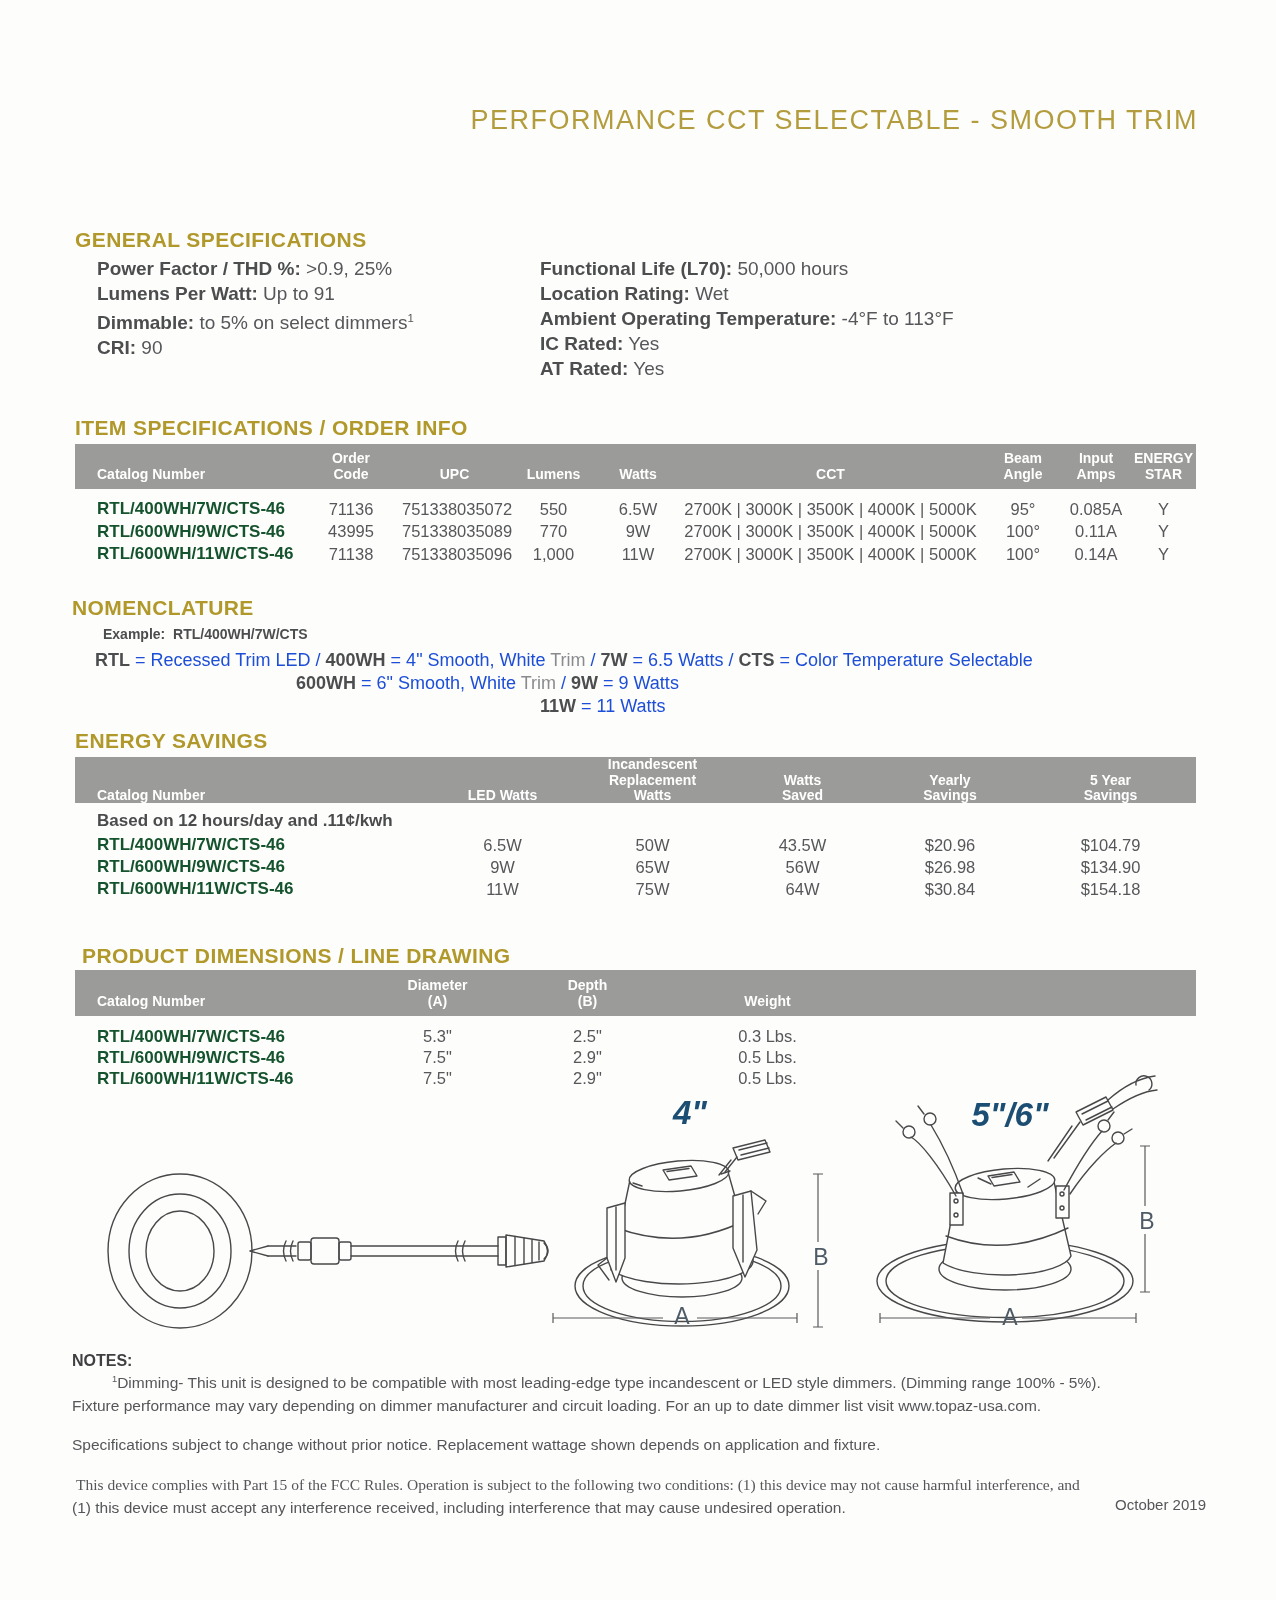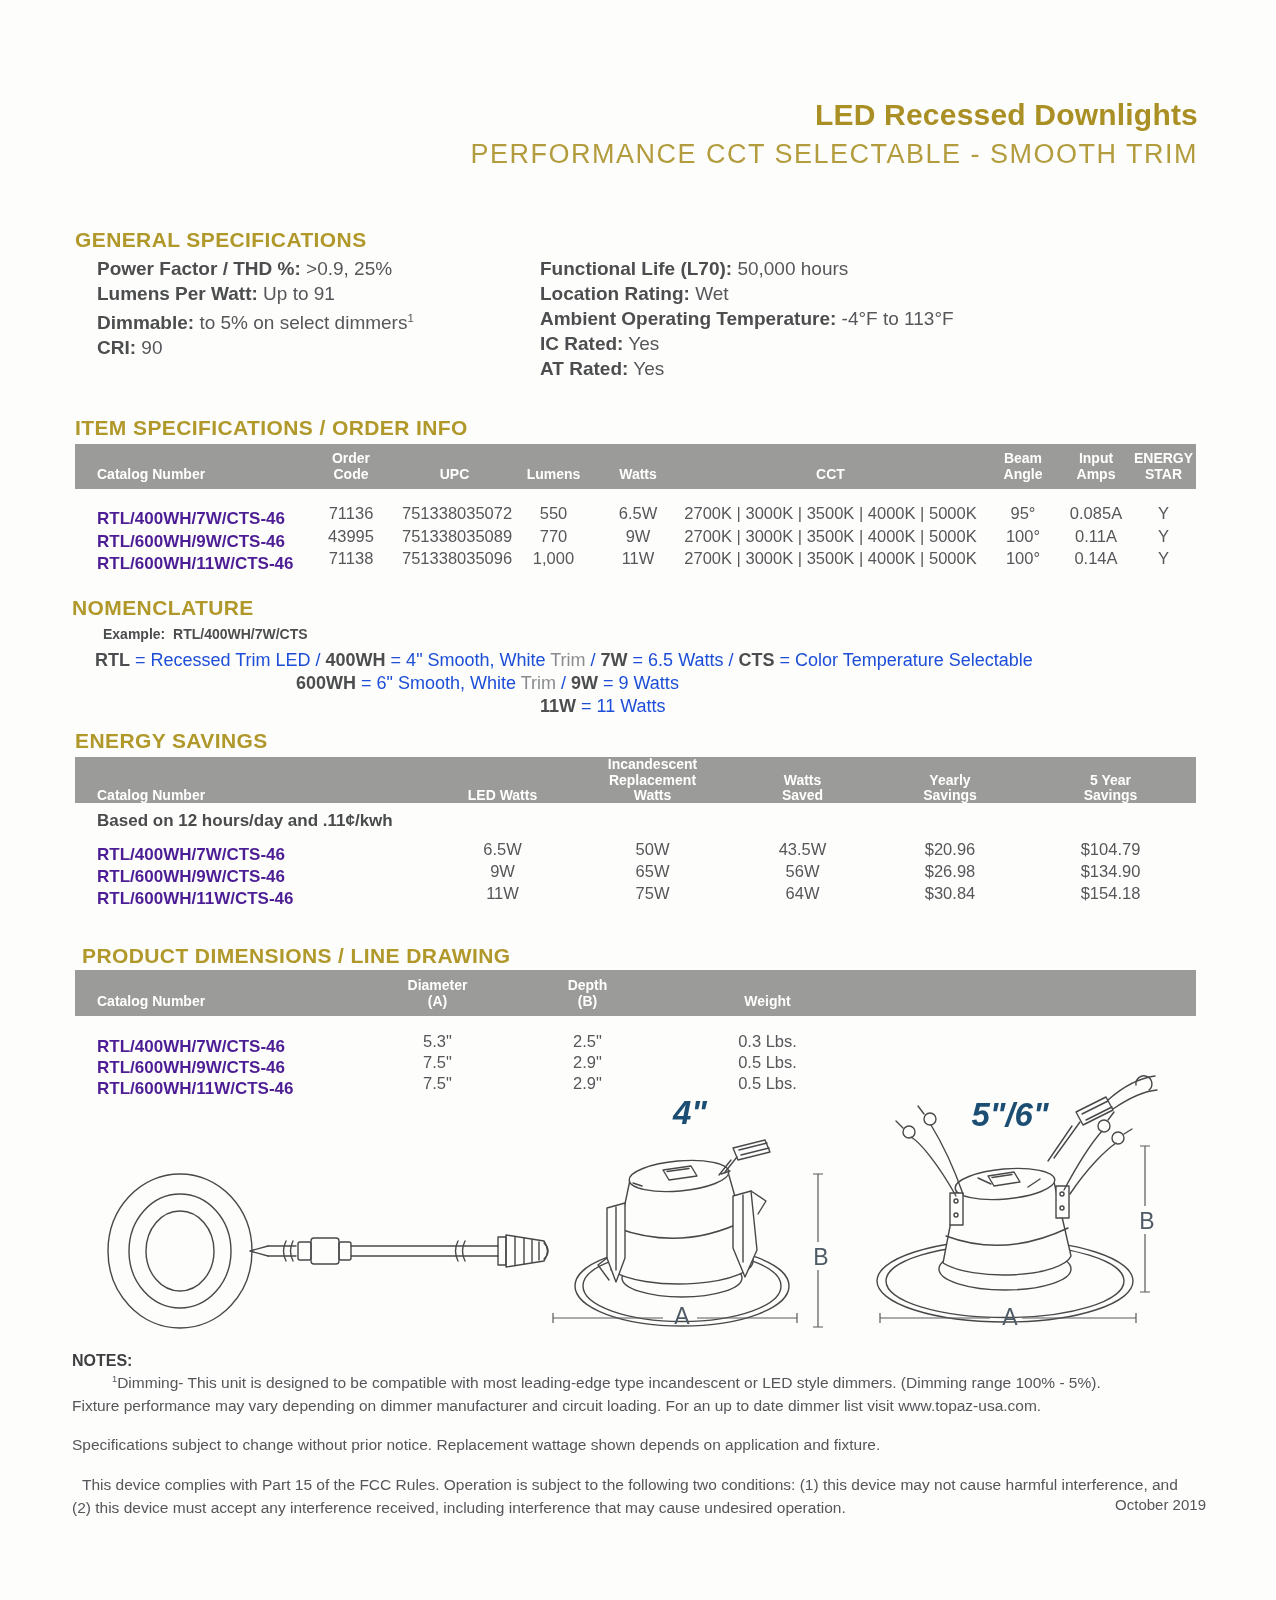--- a/index.html
+++ b/index.html
@@ -21,21 +21,21 @@
   sup{font-size:60%;vertical-align:super;}
 
   
   .tbar{background:#9b9b99;display:grid;}
   .th{display:flex;flex-direction:column;justify-content:flex-end;align-items:center;
       padding-bottom:7px;color:#fff;font-weight:bold;font-size:14px;line-height:15.5px;text-align:center;}
   .th.left{align-items:flex-start;padding-left:22px;text-align:left;}
   .trows{display:grid;}
   .tr{display:grid;align-items:center;}
   .td{font-size:16.5px;color:#56575a;text-align:center;white-space:nowrap;}
-  .td.cat{text-align:left;padding-left:22px;font-weight:bold;color:#4c1d95;font-size:17px;margin-top:11px;}
+  .td.cat{text-align:left;padding-left:22px;font-weight:bold;color:#14532d;font-size:17px;}
   .grid-item{grid-template-columns:225px 102px 105px 93px 76px 309px 76px 70px 65px;}
   .grid-energy{grid-template-columns:355px 145px 155px 145px 150px 171px;}
   .grid-dims{grid-template-columns:290px 145px 155px 205px 226px;}
   .rows-item .tr{height:22.5px;}
   .rows-energy .tr{height:22px;}
   .rows-dims .tr{height:21px;}
 
   
   .nom-example{font-size:14px;font-weight:bold;color:#4c4d4f;}
   .nom-line{font-size:18px;white-space:nowrap;}
@@ -55,21 +55,20 @@
 
   
   .notes-head{font-size:16px;font-weight:bold;color:#3f4042;}
   .note{font-size:15.5px;color:#55565a;white-space:nowrap;}
   .date{font-size:15px;color:#55565a;}
 </style>
 </head>
 <body>
 
 <div class="doc-header">
-  <div class="doc-title">LED Recessed Downlights</div>
   <div class="doc-subtitle">PERFORMANCE CCT SELECTABLE - SMOOTH TRIM</div>
 </div>
 
 <div class="abs sec-head" style="left:75px;top:228px;">GENERAL SPECIFICATIONS</div>
 
 <div class="abs spec-col" style="left:97px;top:256px;">
   <div><b>Power Factor / THD %:</b> <span>&gt;0.9, 25%</span></div>
   <div><b>Lumens Per Watt:</b> <span>Up to 91</span></div>
   <div><b>Dimmable:</b> <span>to 5% on select dimmers</span><sup>1</sup></div>
   <div><b>CRI:</b> <span>90</span></div>
@@ -350,15 +349,15 @@
 
 <div class="abs dim-letter" style="left:660px;top:1303px;width:44px;">A</div>
 <div class="abs dim-letter" style="left:806px;top:1244px;width:30px;">B</div>
 <div class="abs dim-letter" style="left:988px;top:1304px;width:44px;">A</div>
 <div class="abs dim-letter" style="left:1132px;top:1208px;width:30px;">B</div>
 
 <div class="abs notes-head" style="left:72px;top:1352px;">NOTES:</div>
 <div class="abs note" style="left:72px;top:1374px;margin-left:40px;"><sup>1</sup><span>Dimming- This unit is designed to be compatible with most leading-edge type incandescent or LED style dimmers. (Dimming range 100% - 5%).</span></div>
 <div class="abs note" style="left:72px;top:1397px;">Fixture performance may vary depending on dimmer manufacturer and circuit loading. For an up to date dimmer list visit www.topaz-usa.com.</div>
 <div class="abs note" style="left:72px;top:1436px;">Specifications subject to change without prior notice.  Replacement wattage shown depends on application and fixture.</div>
-<div class="abs note" style="left:82px;top:1476px;">This device complies with Part 15 of the FCC Rules. Operation is subject to the following two conditions: (1) this device may not cause harmful interference, and</div>
-<div class="abs note" style="left:72px;top:1499px;">(2) this device must accept any interference received, including interference that may cause undesired operation.</div>
+<div class="abs note" style="left:76px;top:1476px;font-family:Liberation Serif, serif;">This device complies with Part 15 of the FCC Rules. Operation is subject to the following two conditions: (1) this device may not cause harmful interference, and</div>
+<div class="abs note" style="left:72px;top:1499px;">(1) this device must accept any interference received, including interference that may cause undesired operation.</div>
 <div class="abs date" style="right:70px;top:1496px;">October 2019</div>
 
 </body></html>

